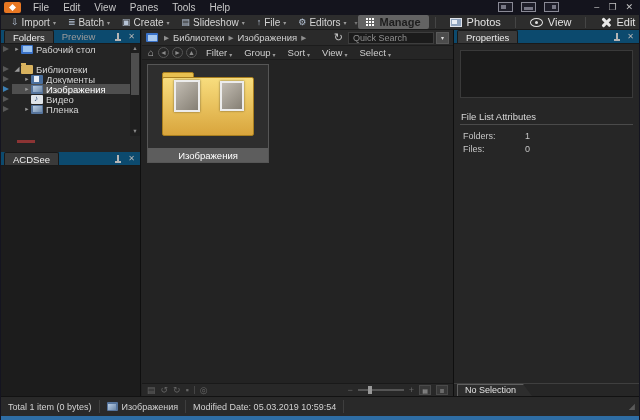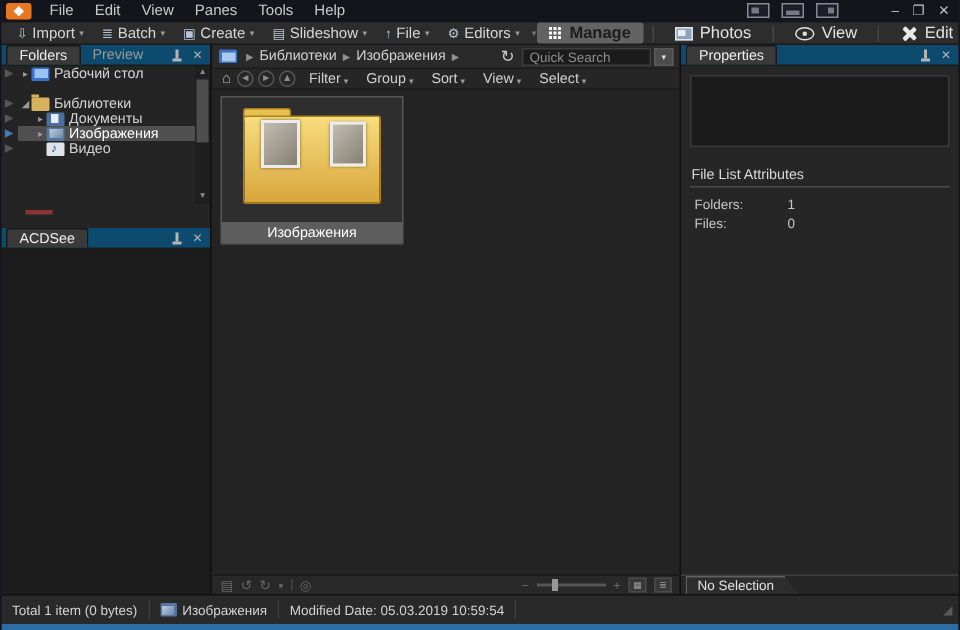--- a/index.html
+++ b/index.html
@@ -266,20 +266,29 @@
         </div>
         <div class="trow">
           <span class="marker"></span>
           <span class="rowbody">
               <span class="indent"></span>
               <span class="exp"></span>
               <span class="ticon i-music"></span>
               <span>Видео</span>
             </span>
         </div>
+        <div class="trow">
+          <span class="marker"></span>
+          <span class="rowbody">
+              <span class="indent"></span>
+              <span class="exp">▸</span>
+              <span class="ticon i-pictures"></span>
+              <span>Пленка</span>
+            </span>
+        </div>
       </div>
       <div class="tree-vsb">
         <div class="vsb-arrow">▲</div>
         <div class="vsb-thumb"></div>
         <div class="vsb-arrow vsb-down">▼</div>
       </div>
       <div class="tree-hsb">
         <div class="hsb-thumb"></div>
       </div>
     </div>

